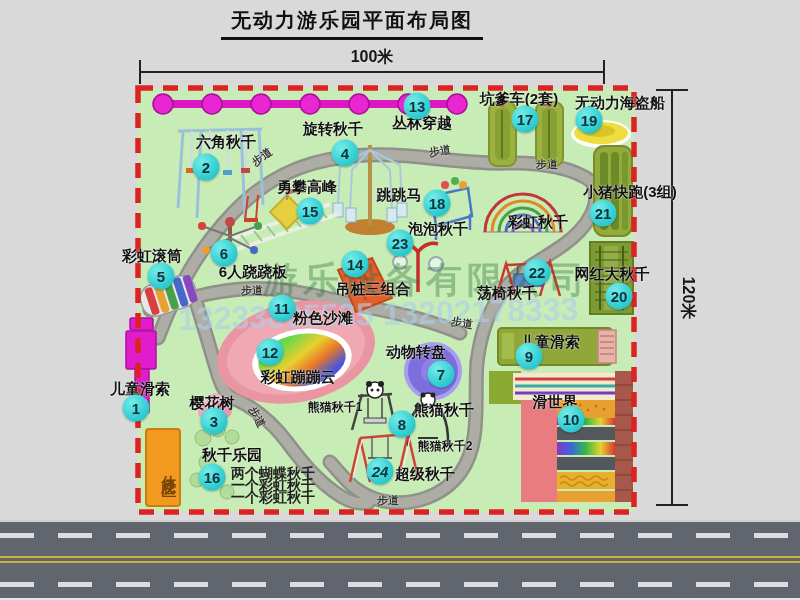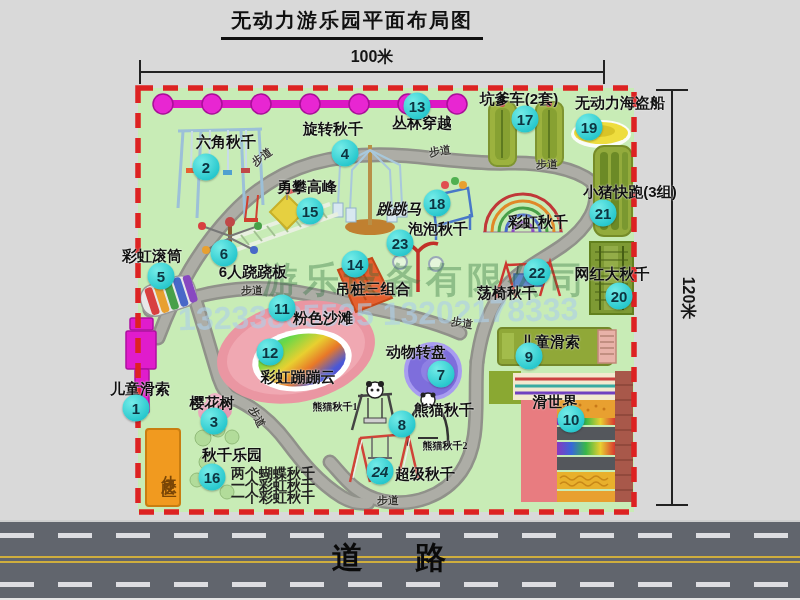--- a/index.html
+++ b/index.html
@@ -18,21 +18,21 @@
               color:rgba(40,108,56,0.36);letter-spacing:5px;white-space:nowrap;}
   .wm-phone{position:absolute;left:178px;top:296px;font-size:32px;font-weight:bold;
             color:rgba(172,206,232,0.62);transform:rotate(-1.5deg);white-space:nowrap;}
   .badge{position:absolute;width:27px;height:27px;border-radius:50%;
          background:radial-gradient(circle at 35% 30%,#74ece8,#2ac9ce 70%,#1eb6bc);
          color:#0d3440;font-weight:bold;font-size:15px;line-height:27px;text-align:center;
          transform:translate(-50%,-50%);box-shadow:0 1px 2px rgba(0,0,0,0.3);}
   .lbl{position:absolute;transform:translate(-50%,-50%);font-size:15px;font-weight:bold;
        color:#111;white-space:nowrap;
        text-shadow:0 0 2px rgba(255,255,255,0.7),0 0 1px rgba(255,255,255,0.7);}
-  .sm{font-size:10px;font-family:Liberation Serif, serif;}
+  .sm{font-size:12px;}
   .sub{position:absolute;font-size:14px;font-weight:bold;color:#222;white-space:nowrap;}
   .path-lbl{font-size:11px;color:#35352f;}
   .rest-label{position:absolute;left:150px;top:436px;width:28px;height:66px;
               writing-mode:vertical-rl;text-align:center;font-size:15px;font-weight:bold;
               color:#7a4606;letter-spacing:4px;}
   .road{position:absolute;left:0;top:520px;width:800px;height:76px;background:#61656d;
         border-top:2px solid #cfcfcf;border-bottom:2px solid #e6e6e6;}
   .road-dash{position:absolute;left:0;width:800px;height:5px;
              background:repeating-linear-gradient(90deg,#dddde1 0 34px,transparent 34px 58px);}
   .road-dash.top{top:11px;}
@@ -425,21 +425,21 @@
   <div class="lbl" style="left:444px;top:410px;">熊猫秋千</div>
   <div class="lbl" style="left:550px;top:342px;">儿童滑索</div>
   <div class="lbl" style="left:555px;top:402px;">滑世界</div>
   <div class="lbl" style="left:323px;top:318px;">粉色沙滩</div>
   <div class="lbl" style="left:298px;top:377px;">彩虹蹦蹦云</div>
   <div class="lbl" style="left:422px;top:123px;">丛林穿越</div>
   <div class="lbl" style="left:373px;top:289px;">吊桩三组合</div>
   <div class="lbl" style="left:307px;top:187px;">勇攀高峰</div>
   <div class="lbl" style="left:232px;top:455px;">秋千乐园</div>
   <div class="lbl" style="left:519px;top:99px;">坑爹车(2套)</div>
-  <div class="lbl" style="left:399px;top:209px;font-style:italic;">跳跳马</div>
+  <div class="lbl" style="left:399px;top:195px;">跳跳马</div>
   <div class="lbl" style="left:620px;top:103px;">无动力海盗船</div>
   <div class="lbl" style="left:612px;top:274px;">网红大秋千</div>
   <div class="lbl" style="left:630px;top:192px;">小猪快跑(3组)</div>
   <div class="lbl" style="left:507px;top:293px;">荡椅秋千</div>
   <div class="lbl" style="left:438px;top:229px;">泡泡秋千</div>
   <div class="lbl" style="left:425px;top:474px;">超级秋千</div>
 
   <div class="lbl" style="left:538px;top:222px;">彩虹秋千</div>
   <div class="lbl sm" style="left:335px;top:407px;">熊猫秋千1</div>
   <div class="lbl sm" style="left:445px;top:446px;">熊猫秋千2</div>
@@ -461,28 +461,27 @@
   <div class="badge" style="left:529px;top:356px;">9</div>
   <div class="badge" style="left:571px;top:419px;">10</div>
   <div class="badge" style="left:282px;top:308px;">11</div>
   <div class="badge" style="left:270px;top:352px;">12</div>
   <div class="badge" style="left:417px;top:106px;">13</div>
   <div class="badge" style="left:355px;top:264px;">14</div>
   <div class="badge" style="left:310px;top:211px;">15</div>
   <div class="badge" style="left:212px;top:477px;">16</div>
   <div class="badge" style="left:525px;top:119px;">17</div>
   <div class="badge" style="left:437px;top:203px;">18</div>
-  <div class="badge" style="left:589px;top:127px;">19</div>
+  <div class="badge" style="left:589px;top:120px;">19</div>
   <div class="badge" style="left:619px;top:296px;">20</div>
   <div class="badge" style="left:603px;top:213px;">21</div>
   <div class="badge" style="left:537px;top:272px;">22</div>
   <div class="badge" style="left:400px;top:243px;">23</div>
   <div class="badge" style="left:380px;top:471px;font-style:italic;">24</div>
 
   <div class="road">
     <div class="road-dash top"></div>
     <div class="road-yellow y1"></div>
     <div class="road-yellow y2"></div>
     <div class="road-dash bottom"></div>
-    <div class="road-label">道 路</div>
   </div>
 
 </div>
 
 </body></html>

